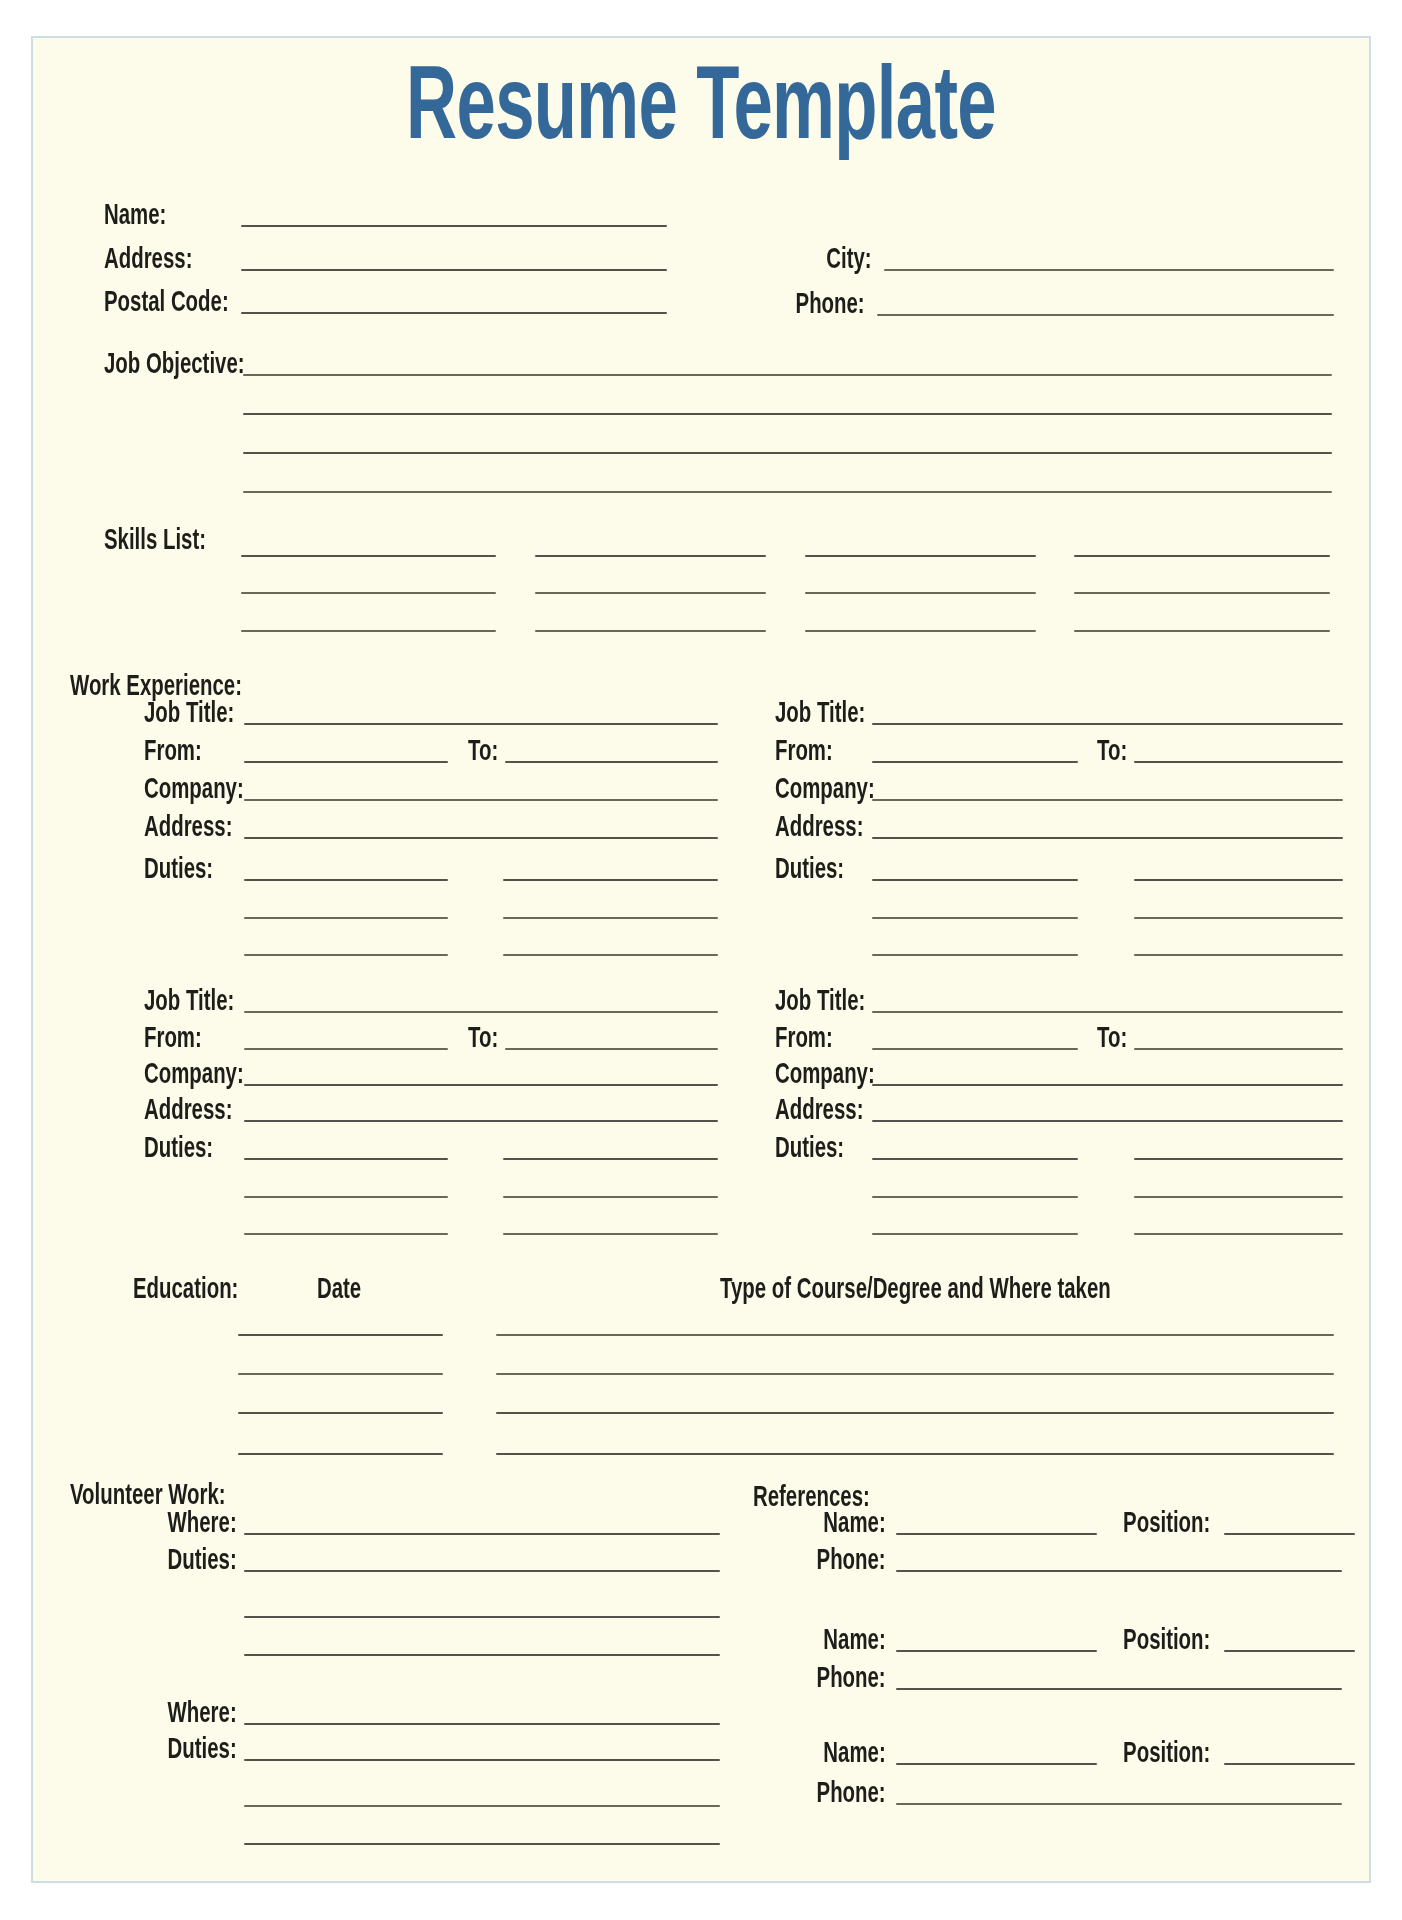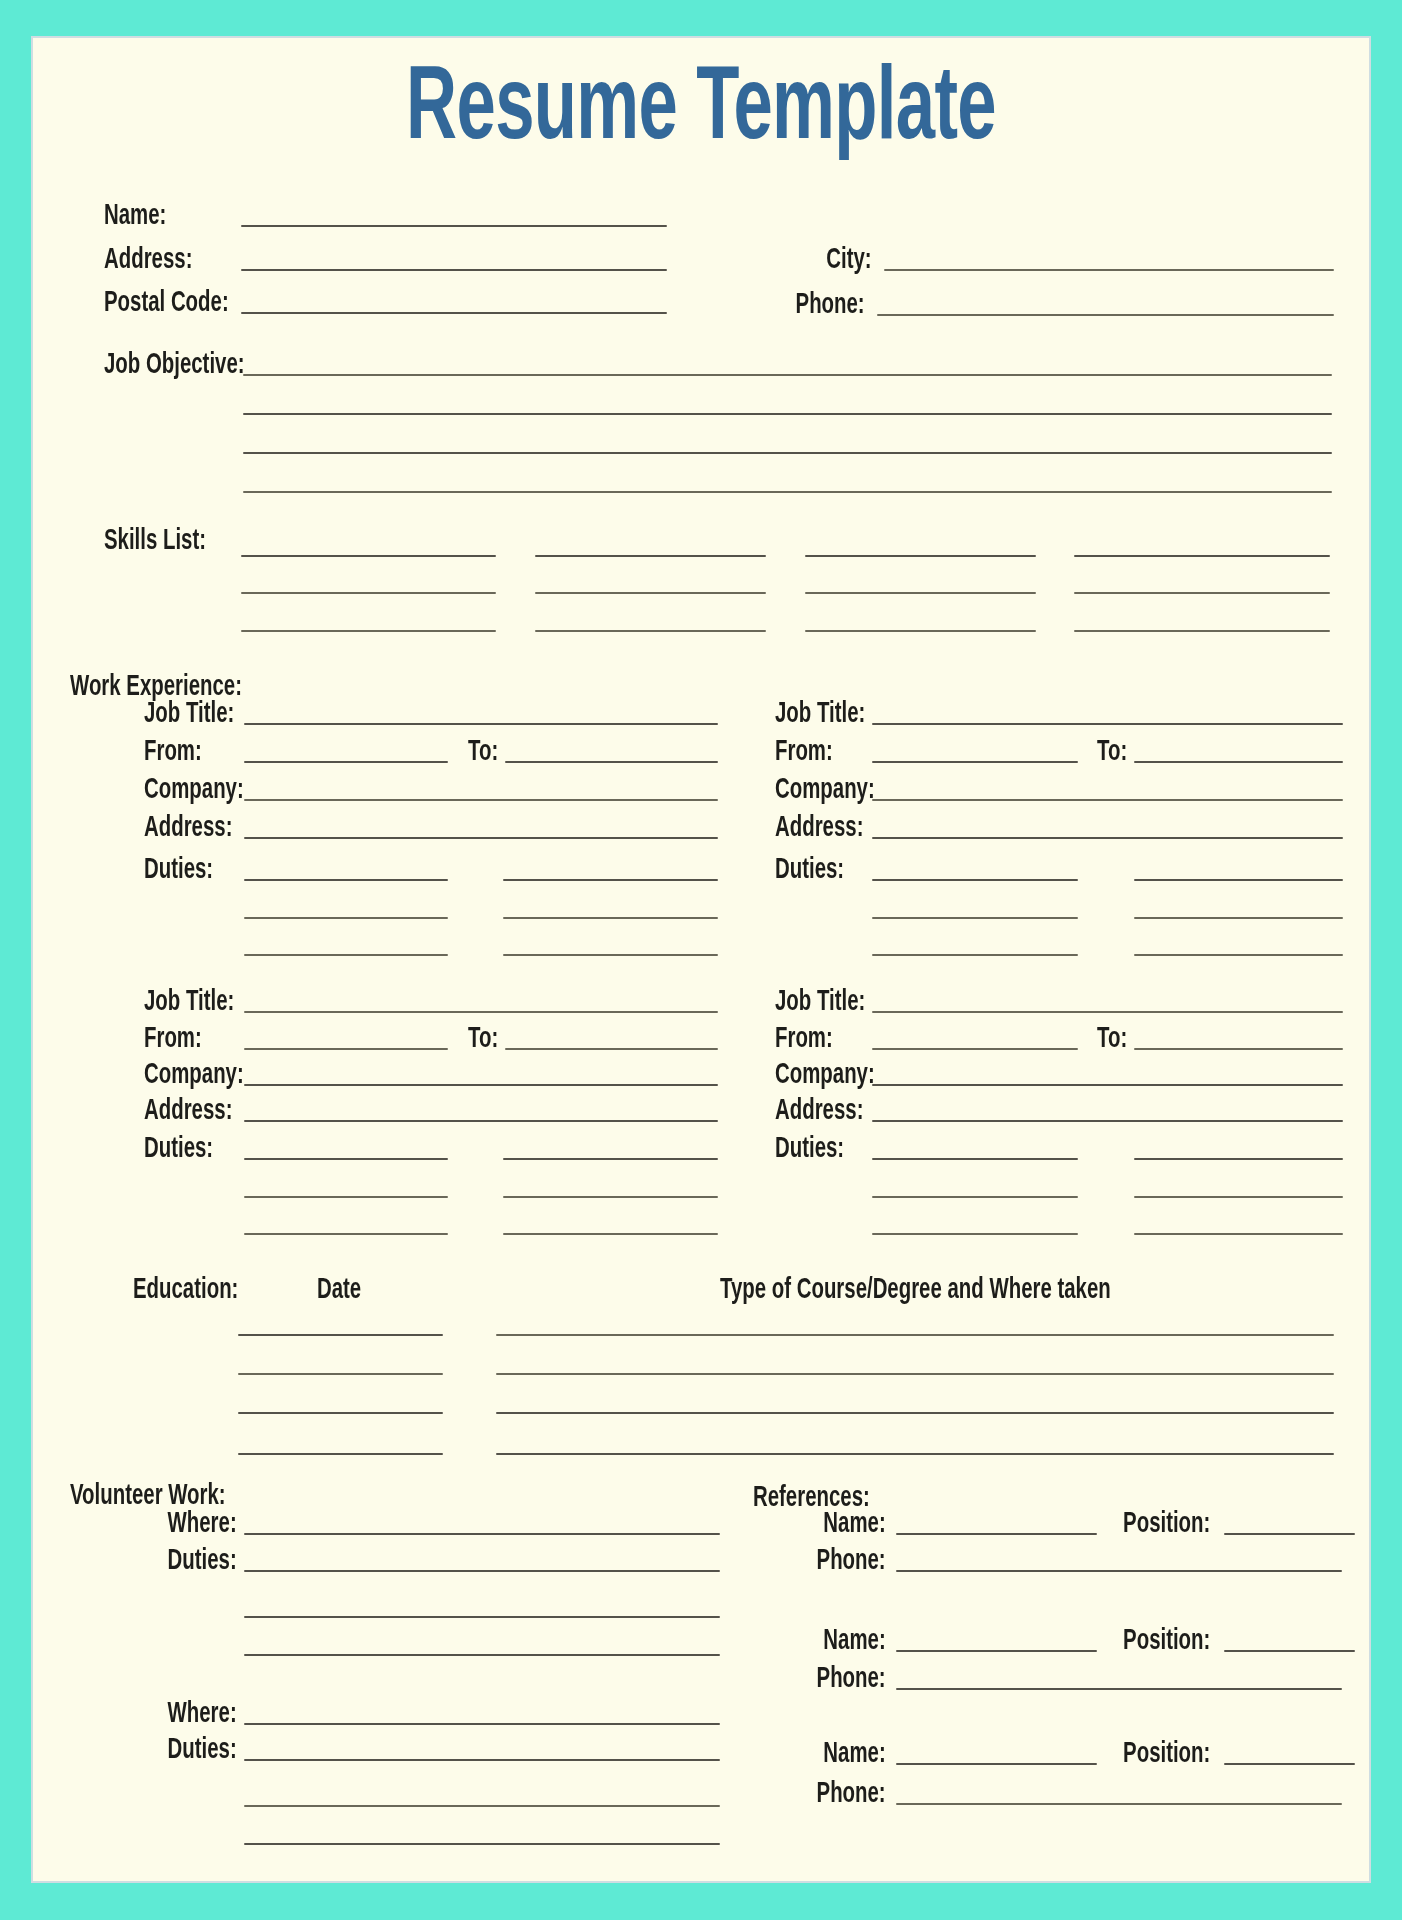--- a/index.html
+++ b/index.html
@@ -1,18 +1,18 @@
 <!DOCTYPE html>
 <html><head>
 <meta charset="utf-8">
 <style>
   html,body{margin:0;padding:0;background:#26517d;}
   .page{
     position:relative; width:1402px; height:1920px;
-    background:#5eead4; overflow:hidden;
+    background:#ffffff; overflow:hidden;
     font-family:"Liberation Sans","DejaVu Sans",sans-serif;
   }
   .paper{
     position:absolute; left:31px; top:36px; width:1340px; height:1847px;
     background:#FDFCEA;
     box-shadow: inset 0 0 0 2px rgba(170,195,218,.55);
   }
   .title{
     position:absolute; left:31px; top:46px; width:1340px; height:112px;
     margin:0; text-align:center;

